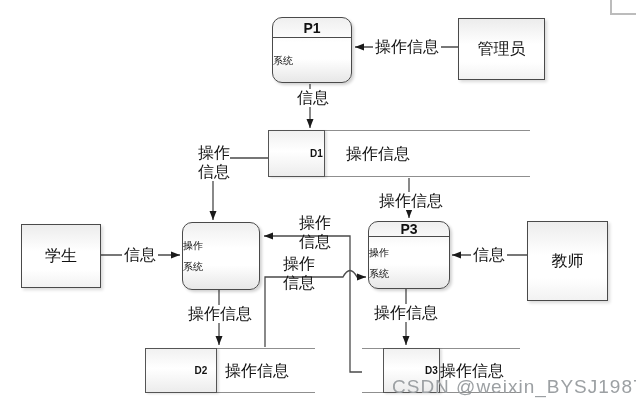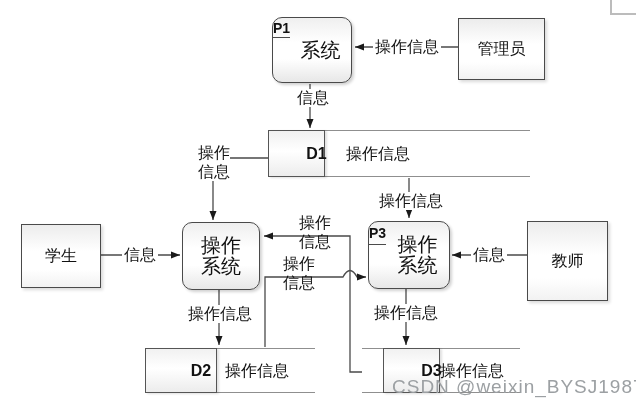--- a/index.html
+++ b/index.html
@@ -7,30 +7,30 @@
     position:relative;width:636px;height:410px;background:#ffffff;overflow:hidden;
     font-family:"Liberation Sans","DejaVu Sans",sans-serif;color:#111;
   }
   svg.wires{position:absolute;left:0;top:0;z-index:1;}
   
   .proc{
     position:absolute;z-index:2;box-sizing:border-box;
     border:1.4px solid #4a4a4a;border-radius:10px;
     background:linear-gradient(180deg,#efefef 0%,#ffffff 38%,#ffffff 64%,#e7e7e7 100%);
     box-shadow:2px 2px 3px rgba(0,0,0,0.18);
-    display:flex;flex-direction:row;
+    display:flex;flex-direction:column;
   }
   .proc-head{
     box-sizing:border-box;border-bottom:1.3px solid #4a4a4a;
     display:flex;align-items:center;justify-content:center;
     font-weight:bold;font-size:14px;
   }
   .proc-body{
-    flex:1;display:flex;flex-direction:column;align-items:center;justify-content:center;
-    font-size:20px;line-height:21px;
+    flex:1;display:flex;flex-direction:column;justify-content:center;
+    font-size:10px;line-height:21px;
   }
   
   .ent{
     position:absolute;z-index:2;box-sizing:border-box;
     border:1.4px solid #4a4a4a;
     background:linear-gradient(180deg,#ececec 0%,#ffffff 42%,#ffffff 72%,#f2f2f2 100%);
     box-shadow:2px 2px 3px rgba(0,0,0,0.15);
     display:flex;align-items:center;justify-content:center;
     font-size:16px;
   }
@@ -38,21 +38,21 @@
   .store{position:absolute;z-index:2;}
   .store-line{position:absolute;left:0;right:0;height:0;border-top:1.4px solid #8f8f8f;}
   .store-line.top{top:0;}
   .store-line.bot{bottom:0;}
   .store-cell{
     position:absolute;left:0;top:0;bottom:0;box-sizing:border-box;
     border:1.4px solid #555555;
     background:linear-gradient(180deg,#f1f1f1 0%,#ffffff 45%,#ececec 100%);
     box-shadow:2px 1px 2px rgba(0,0,0,0.12);
     display:flex;align-items:center;justify-content:center;
-    font-weight:bold;font-size:16px;padding-left:40px;
+    font-weight:bold;font-size:10px;padding-left:40px;
   }
   .store-text{position:absolute;top:50%;transform:translateY(-50%);font-size:16px;white-space:nowrap;}
   
   .lbl{
     position:absolute;z-index:3;transform:translate(-50%,-50%);
     background:#ffffff;padding:0 2px;font-size:16px;line-height:18px;
     white-space:nowrap;text-align:center;color:#141414;
   }
   .lbl.two{background:transparent;padding:0;line-height:19px;}
   .lbl.two.masked{background:#ffffff;}
@@ -99,21 +99,21 @@
   </div>
 
   <div class="proc" style="left:182px;top:222px;width:78px;height:68px;">
     <div class="proc-body">
       <div class="row">操作</div>
       <div class="row">系统</div>
     </div>
   </div>
 
   <div class="proc" style="left:368px;top:221px;width:82px;height:68px;">
-    <div class="proc-head" style="height:23px;">P3</div>
+    <div class="proc-head" style="height:15px;">P3</div>
     <div class="proc-body">
       <div class="row">操作</div>
       <div class="row">系统</div>
     </div>
   </div>
 
   <div class="ent" style="left:458px;top:18px;width:87px;height:62px;">管理员</div>
   <div class="ent" style="left:21px;top:224px;width:80px;height:64px;">学生</div>
   <div class="ent" style="left:527px;top:221px;width:81px;height:80px;">教师</div>
 

